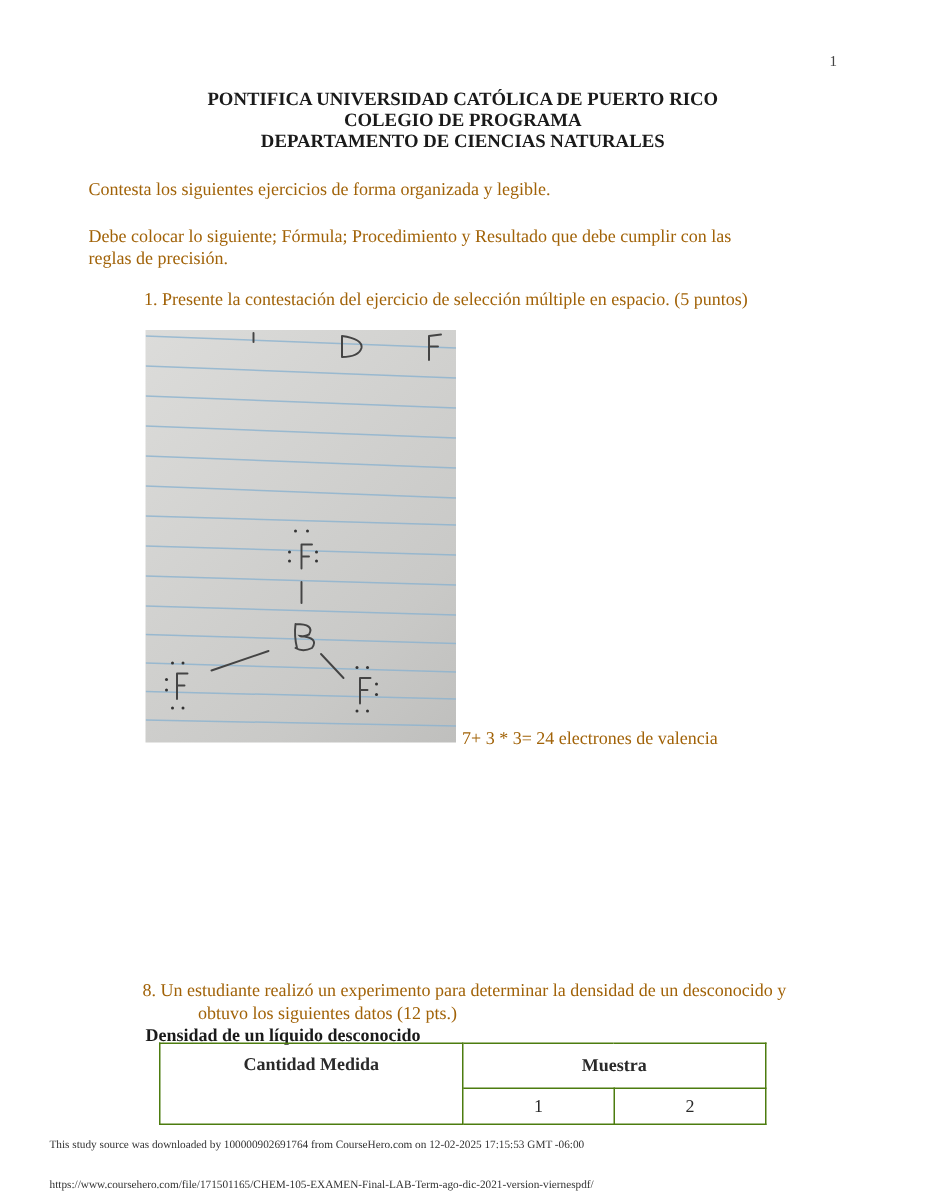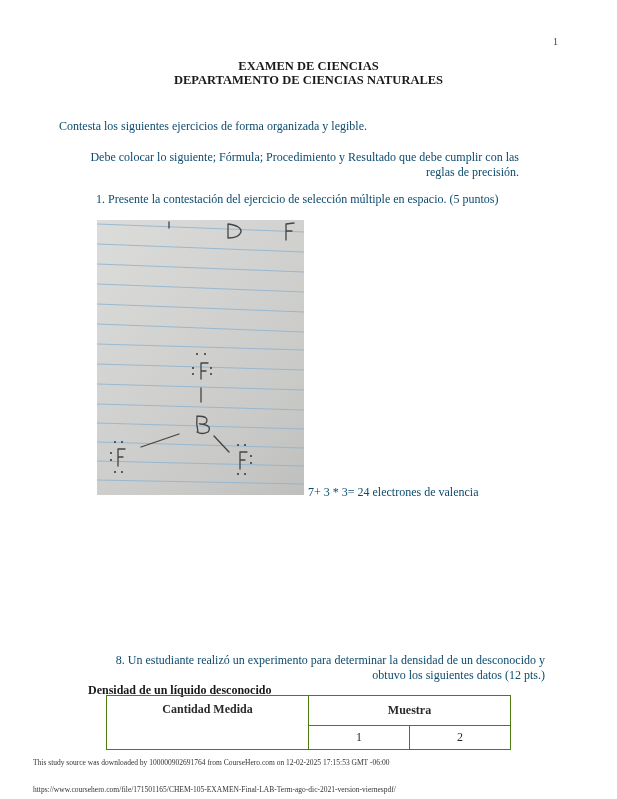--- a/index.html
+++ b/index.html
@@ -3,50 +3,51 @@
 <meta charset="utf-8">
 <style>
   html, body { margin: 0; padding: 0; background: #ffffff; }
   body {
     width: 617px; height: 799px; position: relative; overflow: hidden;
     font-family: "Liberation Serif", "DejaVu Serif", serif; color: #222;
   }
   .abs { position: absolute; }
   .page-num { left: 553px; top: 36px; font-size: 10px; color: #444; }
   .header { left: 0; width: 617px; top: 59px; text-align: center; font-weight: bold; font-size: 12.5px; line-height: 14px; color: #1a1a1a; }
-  .p { font-size: 12px; color: #0c4a6e; line-height: 15px; text-align: right; }
+  .p { font-size: 12px; color: #a16207; line-height: 15px; }
   .intro1 { left: 59px; top: 119px; }
   .intro2 { left: 59px; top: 150px; width: 460px; }
   .q1 { left: 96px; top: 192px; }
   .photo {
     left: 97px; top: 220px; width: 207px; height: 275px;
     background: linear-gradient(135deg, #dcdcda 0%, #d2d2d0 40%, #c9c9c7 75%, #bfbfbd 100%);
     overflow: hidden;
   }
   .answer { left: 308px; top: 485px; }
   .q2 { left: 95px; top: 653px; width: 450px; }
   .q2 .cont { display: block; padding-left: 37px; }
-  .tbl-title { left: 88px; top: 683px; font-weight: bold; font-size: 12px; color: #1a1a1a; }
+  .tbl-title { left: 97px; top: 683px; font-weight: bold; font-size: 12px; color: #1a1a1a; }
   table.data {
     position: absolute; left: 106px; top: 695px; width: 405px;
     border-collapse: collapse; font-size: 12px; color: #2a2a2a;
   }
   table.data td, table.data th { border: 1px solid #4d7c0f; text-align: center; }
   table.data th { font-weight: bold; height: 27px; }
   table.data td { height: 21px; }
   .footer1 { left: 33px; top: 758px; font-size: 7.5px; color: #333; }
   .footer2 { left: 33px; top: 785px; font-size: 7.5px; color: #333; }
 </style>
 </head>
 <body>
 
 <div class="abs page-num">1</div>
 
 <div class="abs header">
-  <div>EXAMEN DE CIENCIAS</div>
+  <div>PONTIFICA UNIVERSIDAD CATÓLICA DE PUERTO RICO</div>
+  <div>COLEGIO DE PROGRAMA</div>
   <div>DEPARTAMENTO DE CIENCIAS NATURALES</div>
 </div>
 
 <div class="abs p intro1">Contesta los siguientes ejercicios de forma organizada y legible.</div>
 <div class="abs p intro2">Debe colocar lo siguiente; Fórmula; Procedimiento y Resultado que debe cumplir con las reglas de precisión.</div>
 
 <div class="abs p q1">1. Presente la contestación del ejercicio de selección múltiple en espacio. (5 puntos)</div>
 
 <div class="abs photo">
   <svg width="207" height="275" viewBox="0 0 207 275">

